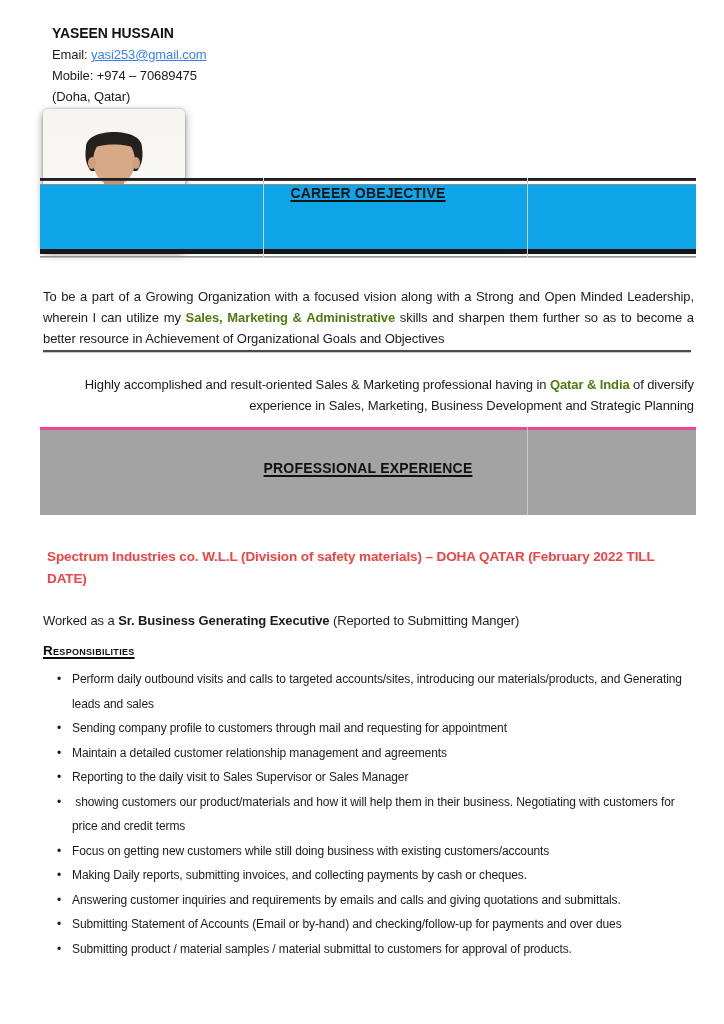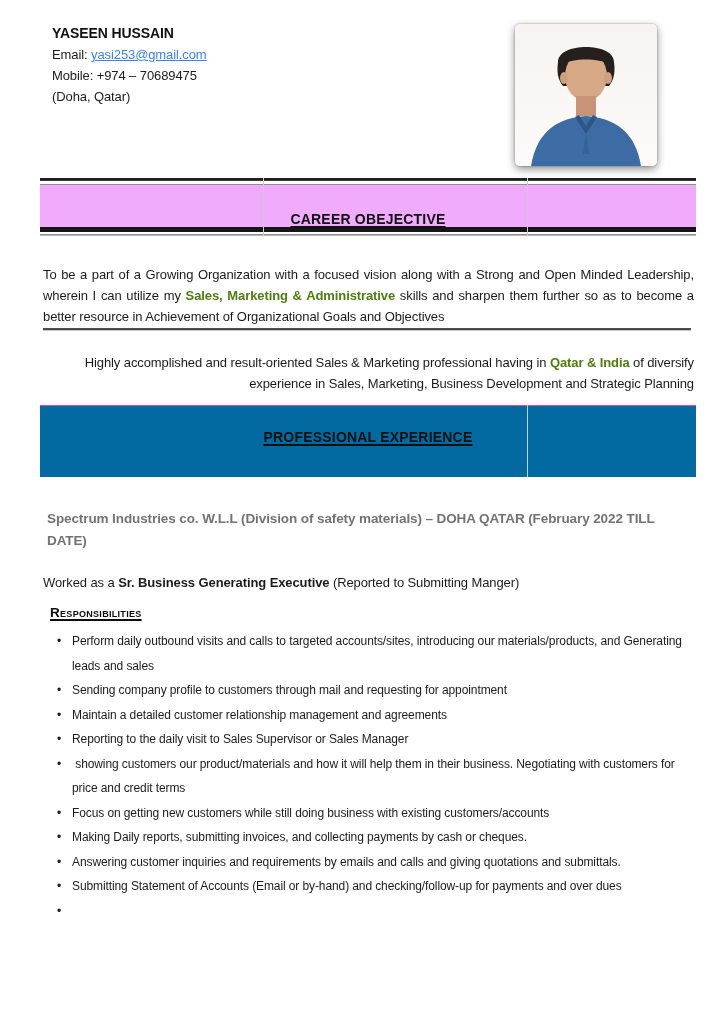--- a/index.html
+++ b/index.html
@@ -10,74 +10,74 @@
     margin: 0 auto;
     background: #ffffff;
     overflow: hidden;
     padding: 22px 30px 0 43px;
     font-family: "Liberation Sans", "DejaVu Sans", sans-serif;
     color: #1b1b1b;
     letter-spacing: -0.1px;
   }
 
   
-  .header-row { display: flex; justify-content: space-between; align-items: flex-start; height: 144px; }
+  .header-row { display: flex; justify-content: flex-start; align-items: flex-start; height: 144px; flex-direction: column; }
   .contact-block { padding-left: 9px; padding-top: 1px; font-size: 13px; line-height: 21px; }
   .contact-name { font-weight: bold; font-size: 14px; color: #111; }
   .email-link { color: #3b82f6; text-decoration: underline; }
   .photo-frame {
     width: 142px; height: 142px; margin-right: 37px; margin-top: 2px;
     background: #faf9f7; border-radius: 5px;
     box-shadow: 0 3px 9px rgba(0,0,0,.45), 0 0 2px rgba(0,0,0,.35);
     overflow: hidden; flex: 0 0 auto;
   }
   .photo-frame svg { display: block; width: 100%; height: 100%; }
 
   
   .banner-wrap { position: relative; margin-left: -3px; margin-right: -2px; }
   .banner-wrap.b1 { margin-top: 12px; }
   .banner-wrap.b2 { margin-top: 11px; }
   .rule-a { height: 2px; border-top: 2px solid #1f1f1f; border-bottom: 1px solid #3a3a3a; }
   .banner-box {
     margin-top: 3px;
-    background: #f0abfc;
+    background: #0ea5e9;
     border-top: 1px solid #8f8f8f;
     border-bottom: 5px solid #161616;
-    height: 48px;
-    display: flex; align-items: flex-end; justify-content: center;
+    height: 70px;
+    display: flex; align-items: flex-start; justify-content: center;
   }
   .rule-b { margin-top: 2px; height: 2px; border-top: 1px solid #8f8f8f; border-bottom: 1px solid #b9b9b9; }
   .banner-box2 {
-    background: #0369a1;
-    border-top: 1px solid #ec4899;
-    height: 72px;
+    background: #a3a3a3;
+    border-top: 3px solid #ec4899;
+    height: 88px;
     display: flex; align-items: center; justify-content: center;
     padding-bottom: 10px;
   }
   .banner-title {
     font-weight: bold; font-size: 14px; color: #111;
     text-decoration: underline; text-decoration-thickness: 1.5px; text-underline-offset: 2px;
     letter-spacing: 0.2px;
   }
   .vline { position: absolute; top: 0; bottom: 0; width: 1px; background: #cccccc; }
   .vline.vl-left { left: 223px; }
   .vline.vl-right { left: 487px; }
 
   
   .para { font-size: 13px; line-height: 21px; text-align: right; }
   .para-objective { margin-top: 28px; text-align: justify; }
   .hr2 { margin-top: 1px; height: 1px; border-top: 2px solid #4a4a4a; border-bottom: 1px solid #c6c6c6; margin-right: 3px; }
   .para-summary { margin-top: 21px; margin-left: -4px; text-indent: 14px; }
   .para b { color: #4d7c0f; }
 
   
-  .company-line { margin-top: 31px; padding-left: 4px; font-size: 13.5px; font-weight: bold; line-height: 22px; color: #737373; }
+  .company-line { margin-top: 31px; padding-left: 4px; font-size: 13.5px; font-weight: bold; line-height: 22px; color: #ef4444; }
   .role-line { margin-top: 21px; font-size: 13px; line-height: 20px; }
   .resp-title {
-    margin-top: 12px; margin-left: 7px;
+    margin-top: 12px; 
     font-size: 13.5px; font-weight: bold; font-variant: small-caps;
     text-decoration: underline; text-decoration-thickness: 1.5px; text-underline-offset: 2px;
     color: #0c0c0c; letter-spacing: 0.3px;
   }
   .bullets { margin-top: 9px; list-style: none; }
   .bullets li { position: relative; padding-left: 29px; font-size: 12px; line-height: 24.5px; }
   .bullets .dot { position: absolute; left: 14px; top: 0; font-size: 12px; }
   .bullets .btext { white-space: pre-wrap; }
 </style>
 </head>
@@ -155,16 +155,16 @@
   <ul class="bullets">
     <li><span class="dot">•</span><span class="btext">Perform daily outbound visits and calls to targeted accounts/sites, introducing our materials/products, and Generating leads and sales</span></li>
     <li><span class="dot">•</span><span class="btext">Sending company profile to customers through mail and requesting for appointment</span></li>
     <li><span class="dot">•</span><span class="btext">Maintain a detailed customer relationship management and agreements</span></li>
     <li><span class="dot">•</span><span class="btext">Reporting to the daily visit to Sales Supervisor or Sales Manager</span></li>
     <li><span class="dot">•</span><span class="btext"> showing customers our product/materials and how it will help them in their business. Negotiating with customers for price and credit terms</span></li>
     <li><span class="dot">•</span><span class="btext">Focus on getting new customers while still doing business with existing customers/accounts</span></li>
     <li><span class="dot">•</span><span class="btext">Making Daily reports, submitting invoices, and collecting payments by cash or cheques.</span></li>
     <li><span class="dot">•</span><span class="btext">Answering customer inquiries and requirements by emails and calls and giving quotations and submittals.</span></li>
     <li><span class="dot">•</span><span class="btext">Submitting Statement of Accounts (Email or by-hand) and checking/follow-up for payments and over dues</span></li>
-    <li><span class="dot">•</span></li>
+    <li><span class="dot">•</span><span class="btext">Submitting product / material samples / material submittal to customers for approval of products.</span></li>
   </ul>
 
 </div>
 
 </body></html>

